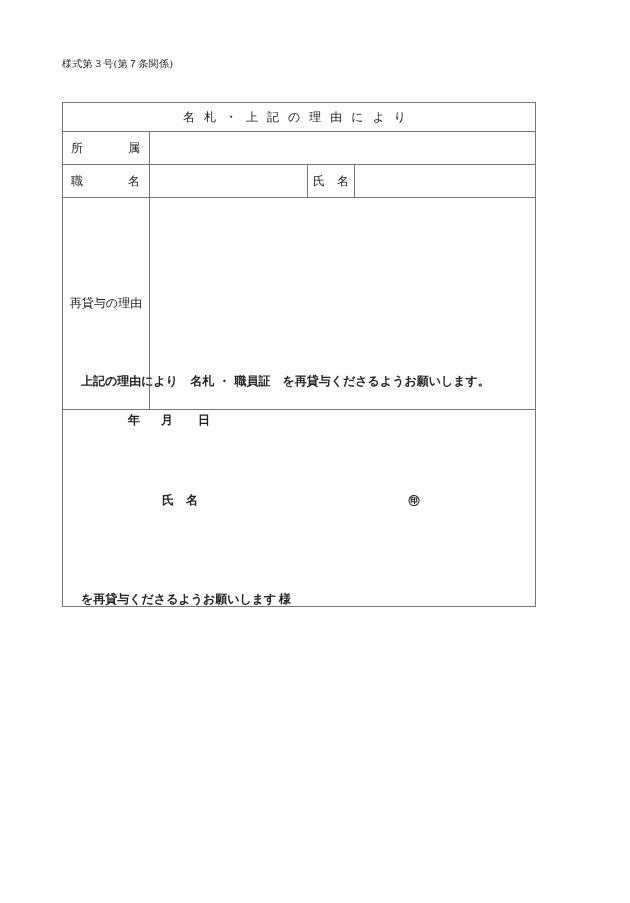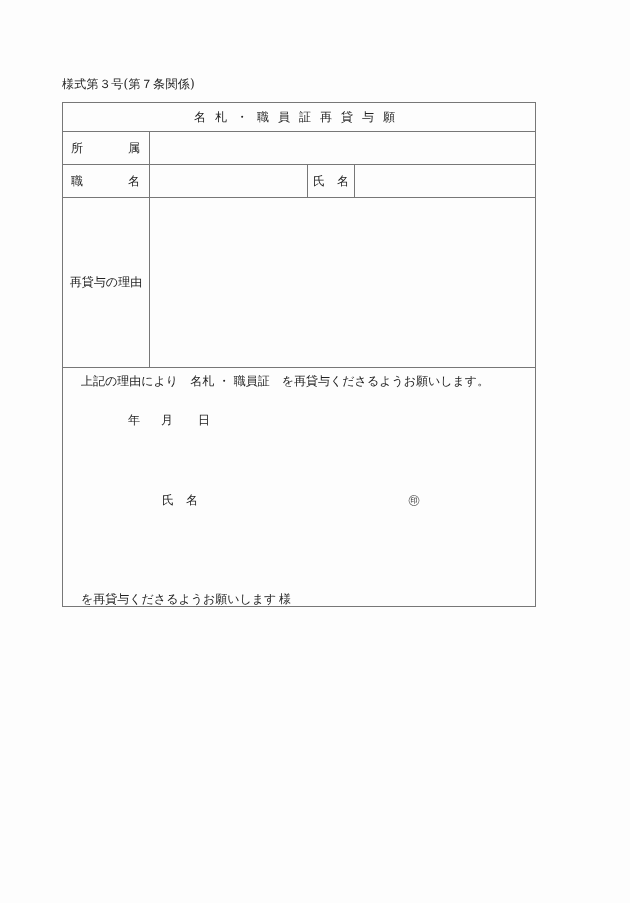--- a/index.html
+++ b/index.html
@@ -5,61 +5,61 @@
   html, body { margin: 0; padding: 0; }
   body {
     width: 630px; height: 903px;
     background: #fdfdfd;
     font-family: "DejaVu Serif", "Liberation Serif", serif;
     color: #222;
     position: relative;
     overflow: hidden;
   }
   .form-label {
-    position: absolute; left: 62px; top: 76px;
-    font-size: 12px; letter-spacing: 0.3px;
+    position: absolute; left: 62px; top: 57px;
+    font-size: 10px; letter-spacing: 0.3px;
   }
   .form-table {
     position: absolute; left: 62px; top: 102px;
     width: 474px; height: 505px;
     border: 1px solid #777;
     box-sizing: border-box;
   }
   .row { position: absolute; left: 0; right: 0; border-bottom: 1px solid #777; box-sizing: border-box; }
   .title-row { top: 0; height: 29px; text-align: center; line-height: 28px; font-size: 12px; }
   .title-row span { letter-spacing: 9px; }
   .r1 { top: 29px; height: 33px; }
   .r2 { top: 62px; height: 33px; }
-  .r3 { top: 94px; height: 171px; }
+  .r3 { top: 94px; height: 213px; }
   .cell { position: absolute; top: 0; bottom: 0; box-sizing: border-box; font-size: 12px; }
   .label-cell { left: 0; width: 87px; border-right: 1px solid #777; }
   .lbl { position: absolute; top: 50%; transform: translateY(-50%); }
   .lbl-l { left: 8px; }
   .lbl-r { right: 9px; }
   .lbl-c { left: 0; right: 0; text-align: center; }
   .input-cell { left: 87px; right: 0; }
   .name-label-cell { left: 244px; width: 48px; border-left: 1px solid #777; border-right: 1px solid #777; text-align: center; }
   .name-input-cell { left: 292px; right: 0; }
   .name-input-2 { left: 87px; width: 157px; }
-  .bottom-area { position: absolute; top: 265px; left: 0; right: 0; bottom: 0; font-size: 12px; }
+  .bottom-area { position: absolute; top: 265px; left: 0; right: 0; bottom: 0; font-size: 12px; font-weight: bold; }
   .decl { position: absolute; left: 18px; top: 5px; white-space: pre; }
   .date { position: absolute; top: 44px; font-size: 12px; }
   .sig-label { position: absolute; left: 99px; top: 124px; white-space: pre; }
   .seal { position: absolute; left: 345px; top: 124px; font-size: 12px; }
   .addressee { position: absolute; left: 18px; top: 223px; white-space: pre; }
   .honorific { position: absolute; left: 216px; top: 223px; }
 </style>
 </head>
 <body>
 
 <div class="form-label">様式第３号(第７条関係)</div>
 
 <div class="form-table">
   <div class="row title-row">
-    <span>名札・職員証再貸与願</span>
+    <span>名札・上記の理由により</span>
   </div>
 
   <div class="row r1">
     <div class="cell label-cell">
       <span class="lbl lbl-l">所</span>
       <span class="lbl lbl-r">属</span>
     </div>
     <div class="cell input-cell"></div>
   </div>
 

